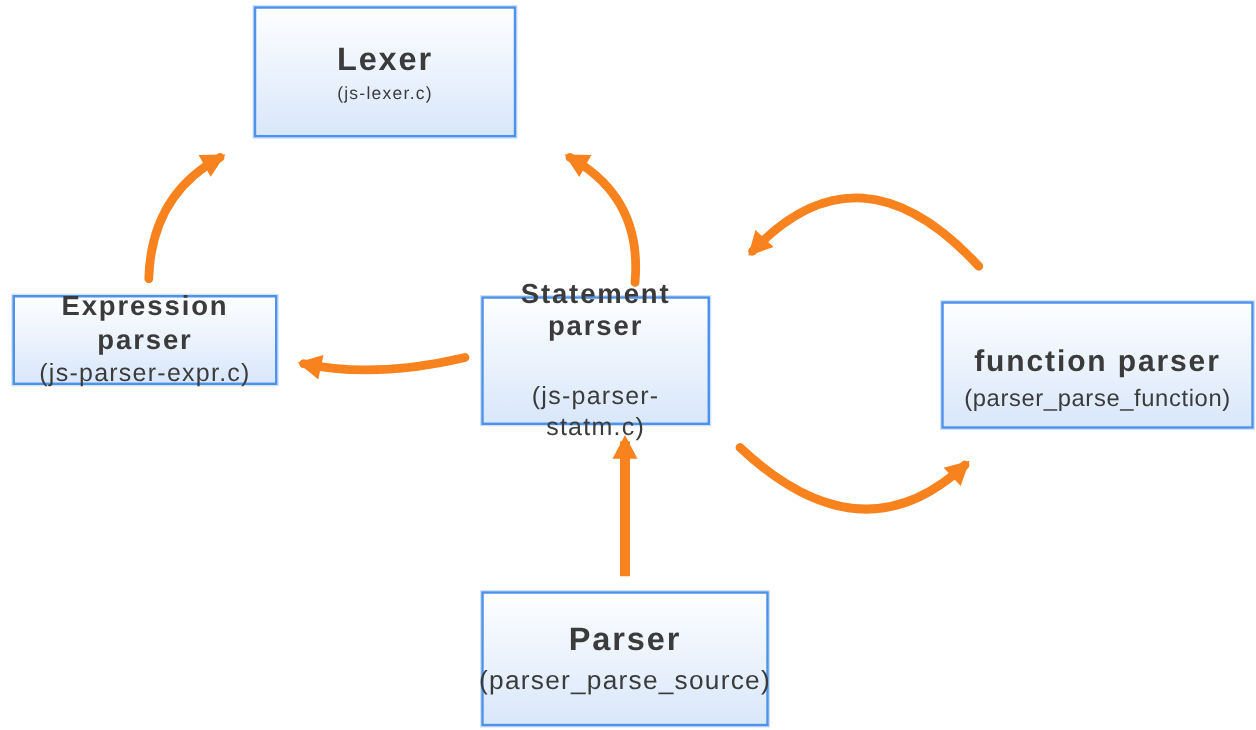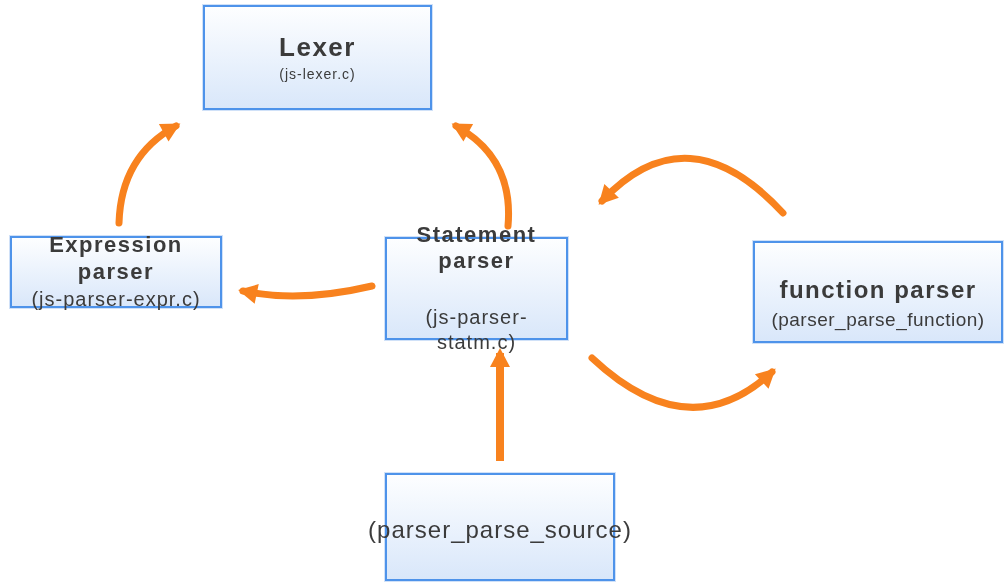--- a/index.html
+++ b/index.html
@@ -43,39 +43,39 @@
     letter-spacing:1.5px;
     line-height:1.2;
   }
   .node .subtitle{
     font-weight:400;
     letter-spacing:1px;
     line-height:1.25;
     margin-top:3px;
   }
   
-  .node-lexer      {left:203px;top:5px;  width:229px;height:105px;}
+  .node-lexer      {left:203px;top:5px;  width:210px;height:105px;}
   .node-lexer .title{font-size:26px;}
   .node-lexer .subtitle{font-size:14px;}
 
   .node-expression {left:10px; top:236px;width:212px;height:72px;}
   .node-expression .title{font-size:22px;max-width:150px;}
   .node-expression .subtitle{font-size:20px;margin-top:2px;}
 
   .node-statement  {left:385px;top:237px;width:183px;height:103px;gap:14px;}
   .node-statement .title{font-size:22px;max-width:150px;}
   .node-statement .subtitle{font-size:20px;margin-top:17px;}
 
   .node-function   {left:753px;top:241px;width:250px;height:102px;}
   .node-function .title{font-size:24px;margin-top:24px;}
   .node-function .subtitle{font-size:19px;letter-spacing:0.5px;}
 
   .node-parser     {left:385px;top:473px;width:230px;height:108px;}
   .node-parser .title{font-size:26px;}
-  .node-parser .subtitle{font-size:24px;margin-top:5px;}
+  .node-parser .subtitle{font-size:21px;margin-top:5px;}
 </style>
 </head>
 <body>
 
 <div class="canvas">
 
   <svg class="arrows" width="1005" height="584" viewBox="0 0 1005 584">
     <defs>
       <marker id="ah" viewBox="0 0 12 12" refX="8.5" refY="6" markerWidth="24" markerHeight="24" markerUnits="userSpaceOnUse" orient="auto">
         <path class="arrow-head" d="M1.5,1 L11,6 L1.5,11 Z"></path>
@@ -109,16 +109,17 @@
     <div class="title">Statement parser</div>
     <div class="subtitle">(js-parser-statm.c)</div>
   </div>
 
   <div class="node node-function">
     <div class="title">function parser</div>
     <div class="subtitle">(parser_parse_function)</div>
   </div>
 
   <div class="node node-parser">
+    <div class="title">Parser</div>
     <div class="subtitle">(parser_parse_source)</div>
   </div>
 
 </div>
 
 </body></html>

